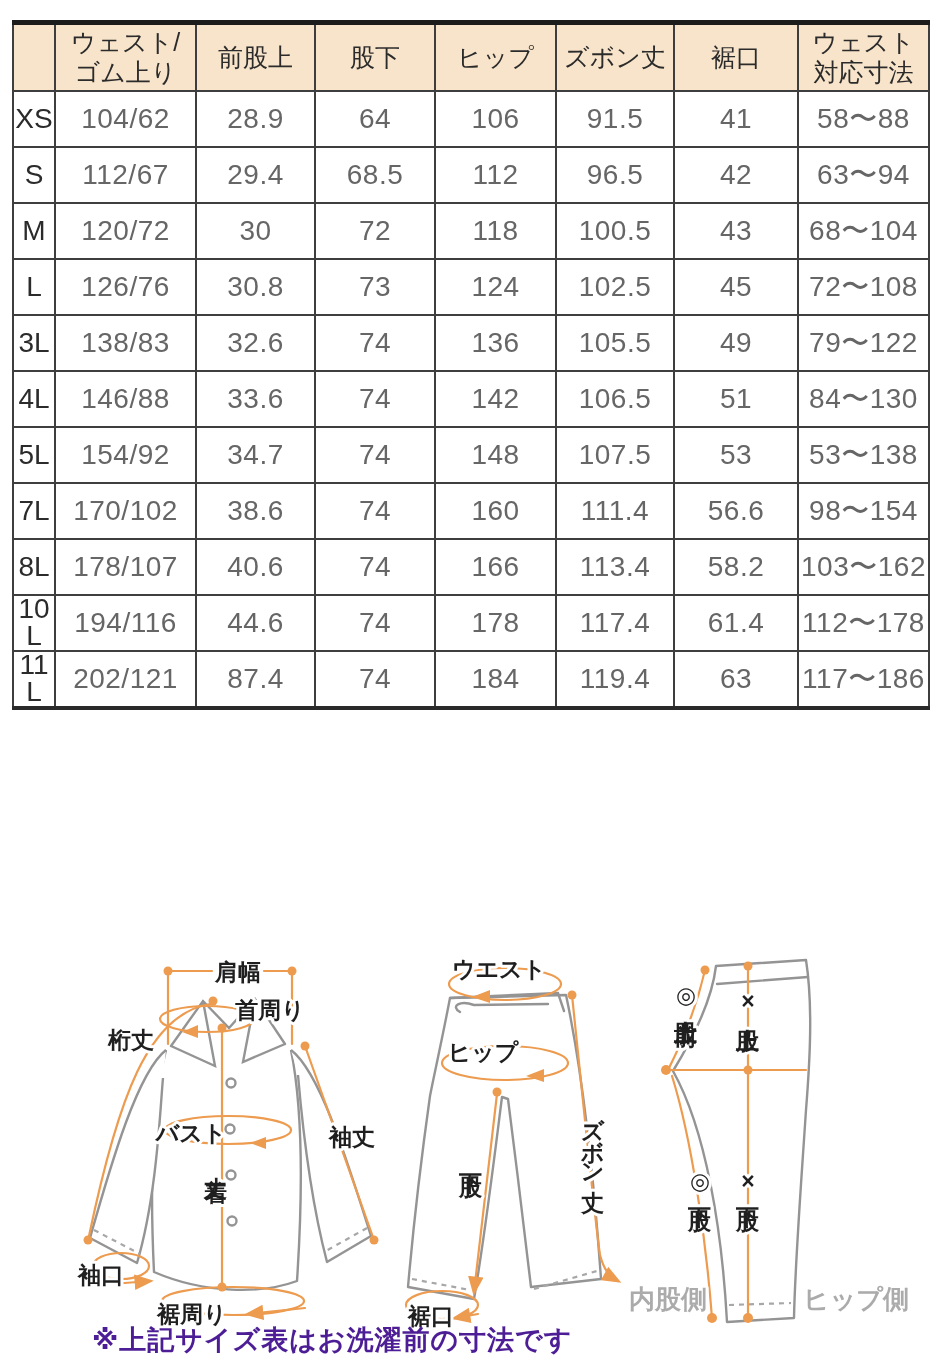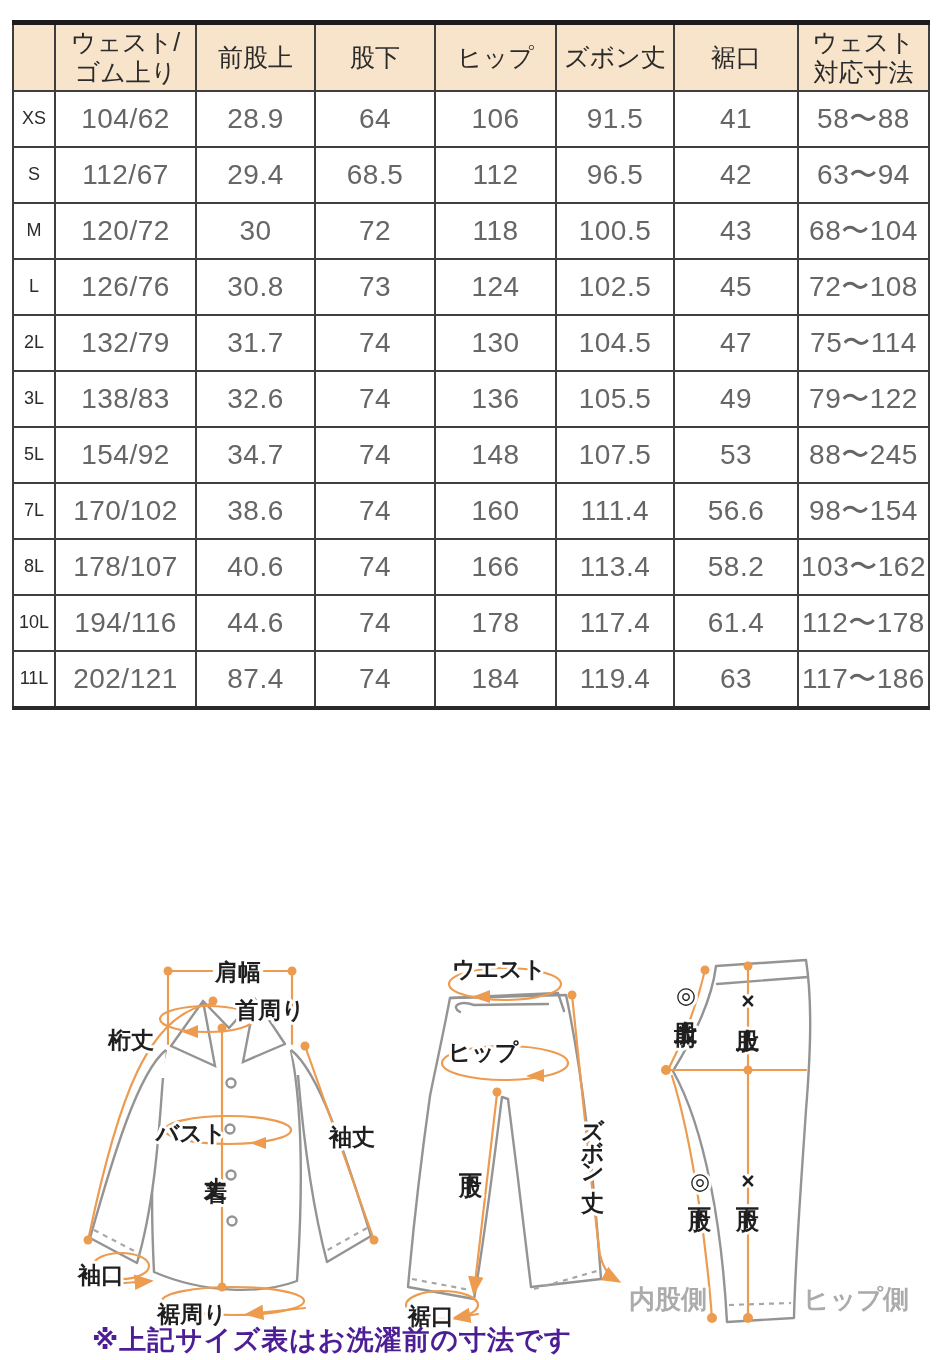--- a/index.html
+++ b/index.html
@@ -6,21 +6,21 @@
   body{width:940px;height:1360px;position:relative;overflow:hidden;
        font-family:"Liberation Sans","DejaVu Sans",sans-serif;color:#2a2a2a;}
 
   
   .size-table{position:absolute;left:12px;top:20px;width:916px;
               border-collapse:collapse;table-layout:fixed;
               border:2px solid #3e3e3e;border-top:5px solid #1c1c1c;border-bottom:4px solid #2a2a2a;}
   .size-table th,.size-table td{border:2px solid #3e3e3e;text-align:center;vertical-align:middle;}
   .size-table thead th{background:#f8e4ca;color:#2b2b2b;font-weight:normal;
                        font-size:25px;line-height:1.18;height:63px;white-space:pre-line;padding:1px 2px;}
-  .size-table tbody th{color:#2b2b2b;font-size:18px;font-weight:normal;
+  .size-table tbody th{color:#2b2b2b;font-size:28px;font-weight:normal;
                        padding:0;line-height:0.95;word-break:break-all;}
   .size-table tbody td{color:#666666;font-size:28px;height:54px;padding:0 2px;letter-spacing:0.5px;}
   .size-table tbody tr{height:56px;}
 
   
   .diagram-strip{position:absolute;left:0;top:945px;width:940px;height:400px;}
   .outline{fill:#ffffff;stroke:#949494;stroke-width:2.4;stroke-linejoin:round;}
   .oline{fill:none;stroke:#949494;stroke-width:2.4;stroke-linecap:round;}
   .dash{fill:none;stroke:#a7a7a7;stroke-width:2.2;stroke-dasharray:5 5;}
   .meas{fill:none;stroke:#ed9b4f;stroke-width:2.2;stroke-linecap:round;}
@@ -99,48 +99,48 @@
         <th>L</th>
         <td>126/76</td>
         <td>30.8</td>
         <td>73</td>
         <td>124</td>
         <td>102.5</td>
         <td>45</td>
         <td>72〜108</td>
       </tr>
       <tr>
-        <th>2L</th>
-        <td>132/79</td>
-        <td>31.7</td>
-        <td>74</td>
-        <td>130</td>
-        <td>104.5</td>
-        <td>47</td>
-        <td>75〜114</td>
-      </tr>
-      <tr>
         <th>3L</th>
         <td>138/83</td>
         <td>32.6</td>
         <td>74</td>
         <td>136</td>
         <td>105.5</td>
         <td>49</td>
         <td>79〜122</td>
       </tr>
       <tr>
+        <th>4L</th>
+        <td>146/88</td>
+        <td>33.6</td>
+        <td>74</td>
+        <td>142</td>
+        <td>106.5</td>
+        <td>51</td>
+        <td>84〜130</td>
+      </tr>
+      <tr>
         <th>5L</th>
         <td>154/92</td>
         <td>34.7</td>
         <td>74</td>
         <td>148</td>
         <td>107.5</td>
         <td>53</td>
-        <td>88〜245</td>
+        <td>53〜138</td>
       </tr>
       <tr>
         <th>7L</th>
         <td>170/102</td>
         <td>38.6</td>
         <td>74</td>
         <td>160</td>
         <td>111.4</td>
         <td>56.6</td>
         <td>98〜154</td>

